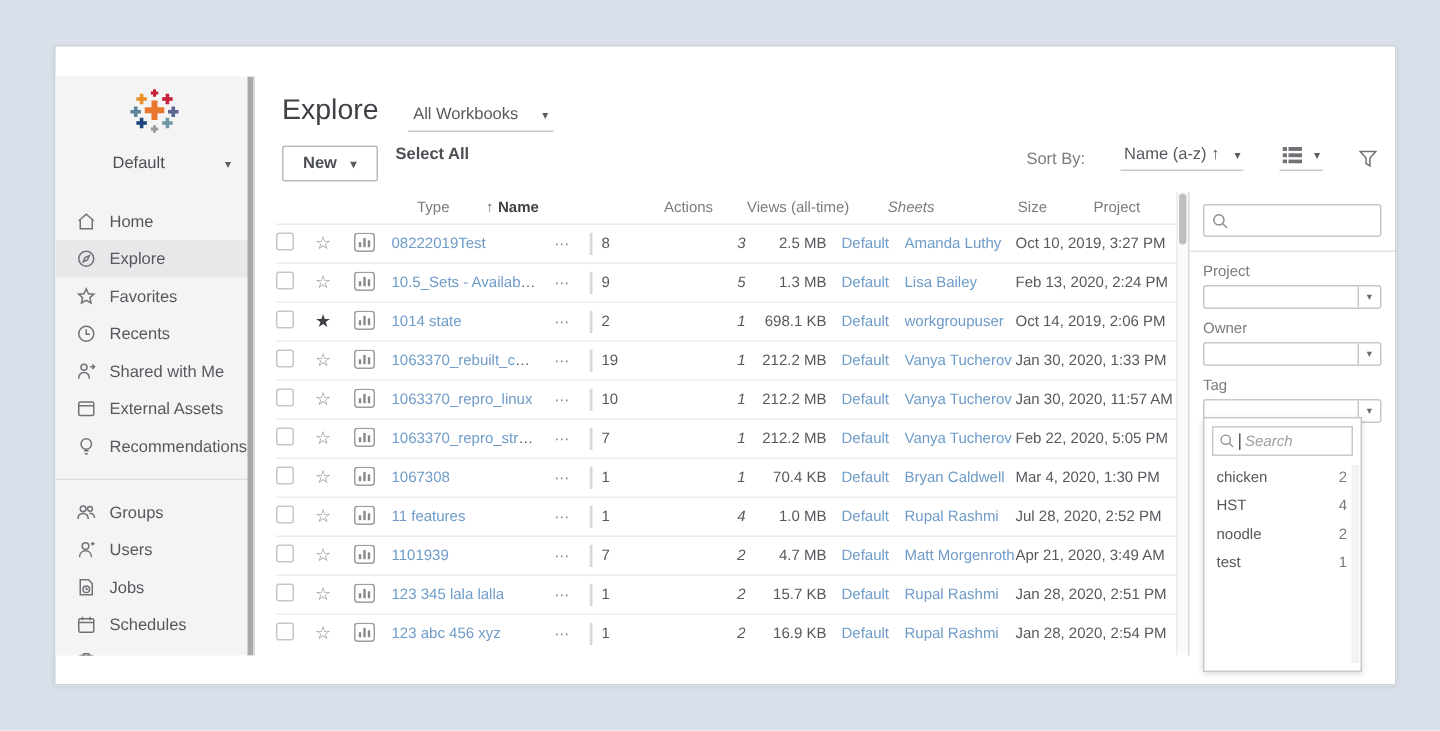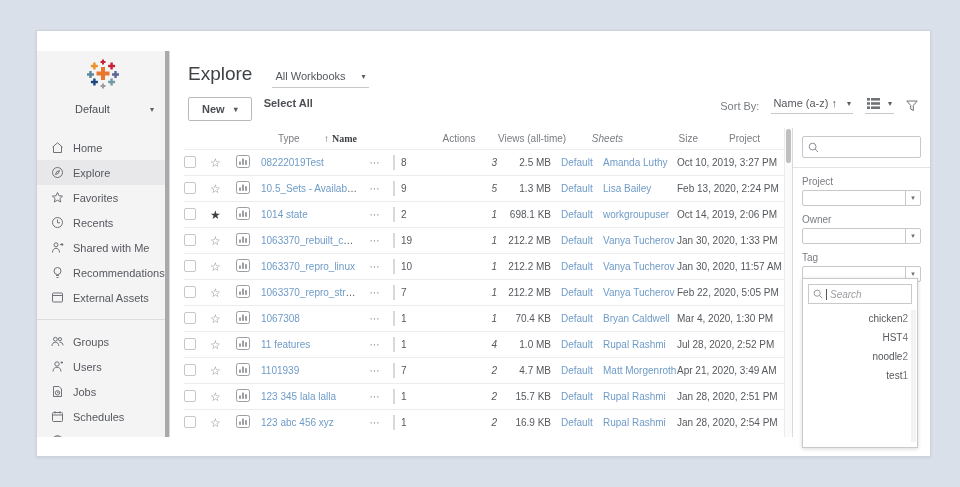--- a/index.html
+++ b/index.html
@@ -33,21 +33,21 @@
   .explore-header { display:flex; align-items:baseline; padding:12px 0 0 18px; gap:20px; }
   .page-title { font-size:19px; color:#3f4246; font-weight:400; }
   .scope { display:flex; align-items:center; gap:16px; font-size:11px; color:#55585d;
            border-bottom:1px solid #c9c9cb; padding:0 3px 5px 3px; cursor:pointer; }
   .scope .caret, .new-btn .caret, .sort-select .caret, .view-toggle .caret { font-size:8px; color:#5a5d61; }
 
   .toolbar { display:flex; align-items:flex-start; padding:9px 12px 7px 18px; flex:0 0 auto; }
   .new-btn { display:flex; align-items:center; gap:9px; border:1px solid #b9babc; border-radius:2px;
              background:#fff; font-size:11px; font-weight:bold; color:#4b4e53; padding:5px 13px; cursor:pointer; }
   .select-all { font-size:11px; font-weight:bold; color:#4b4e53; margin-left:12px; cursor:pointer; }
-  .toolbar-right { margin-left:auto; display:flex; align-items:center; gap:12px; }
+  .toolbar-right { margin-left:auto; display:flex; align-items:center; gap:24px; }
   .sortby-label { font-size:11px; color:#797c81; }
   .sort-select { display:flex; align-items:center; gap:10px; font-size:11px; color:#55585d;
                  border-bottom:1px solid #c9c9cb; padding:0 2px 4px 2px; cursor:pointer; }
   .view-toggle { display:flex; align-items:center; gap:8px; border-bottom:1px solid #c9c9cb;
                  padding:0 2px 4px 2px; cursor:pointer; }
   .funnel { cursor:pointer; display:inline-flex; }
 
   
   .content { display:flex; flex:1; min-height:0; }
   .table-area { flex:1; min-width:0; position:relative; padding-left:14px; overflow:hidden; }
@@ -65,50 +65,50 @@
   .c-type  { width:25px; }
   .c-name  { width:96px; text-overflow:ellipsis; }
   .c-actions { width:36px; text-align:center; }
   .c-views { width:56px; display:flex; align-items:center; }
   .thead .c-views { overflow:visible; display:block; }
   .c-sheets { width:48px; text-align:right;font-style:italic; }
   .c-size   { width:54px; text-align:right; }
   .c-project { width:52px; padding-left:10px; }
   .c-owner   { width:74px; }
   .c-modified { flex:1 1 auto; min-width:0; }
-  .hdr-name { color:#3e4145; font-weight:bold;font-family:Liberation Serif, serif; }
+  .hdr-name { color:#3e4145; font-weight:bold; }
   .hdr-arrow { color:#6f7276; font-weight:normal; margin-right:3px; }
   .checkbox { width:12px; height:12px; border:1px solid #c5c7ca; border-radius:2px; background:#fff; cursor:pointer; }
   .star { font-size:12px; color:#85888c; cursor:pointer; line-height:1; }
   .star.filled { color:#3c3f43; }
   .link { color:#6e9bc8; text-decoration:none; cursor:pointer; }
   .dots { color:#85888c; letter-spacing:1px; cursor:pointer; }
   .views-bar { width:2px; height:15px; background:#d8d8da; margin-right:6px; flex:0 0 auto; }
 
   
   .filter-panel { width:138px; flex:0 0 auto; border-left:1px solid #d9d9db;
                   padding:8px 9px 0 9px; position:relative; background:#fff; }
   .search-box { height:22px; border:1px solid #c6c8ca; border-radius:2px; display:flex;
                 align-items:center; padding-left:5px; gap:4px; background:#fff; }
   .panel-divider { height:1px; background:#e3e3e5; margin:9px -9px 0 -9px; }
   .filter-label { font-size:10px; color:#797c81; margin-top:8px; line-height:11px; }
   .select { height:16px; border:1px solid #c6c8ca; border-radius:2px; display:flex; margin-top:3px;
             background:#fff; cursor:pointer; }
   .select .sel-value { flex:1; font-size:10px; color:#55585d; padding-left:4px; }
   .select .sel-btn { width:15px; border-left:1px solid #c6c8ca; display:flex; align-items:center;
                      justify-content:center; font-size:7px; color:#6a6d71; }
-  .tag-menu { position:absolute; left:9px; right:12px; top:150px; height:170px; background:#fff;
+  .tag-menu { position:absolute; left:9px; right:22px; top:150px; height:170px; background:#fff;
               border:1px solid #c9c9cb; box-shadow:0 1px 4px rgba(0,0,0,.15); z-index:5; }
   .dd-search { margin:5px; height:20px; border:1px solid #c9c9cb; display:flex; align-items:center;
                padding-left:4px; gap:3px; }
   .dd-search .ph { font-size:10px; color:#9a9da1; font-style:italic; }
   .dd-search .cursor-bar { width:1px; height:11px; background:#55585d; }
   .dd-items { position:relative; }
-  .dd-item { display:flex; justify-content:flex-end; align-items:center; height:19px;
-             padding:0 9px 0 8px; font-size:10px; color:#55585d; cursor:pointer; }
+  .dd-item { display:flex; justify-content:space-between; align-items:center; height:19px;
+             padding:0 9px 0 8px; font-size:10px; color:#55585d; cursor:pointer;gap:33px; }
   .dd-item .cnt { color:#77797d; }
   .dd-item.highlighted { border:2px solid #e8312a; padding:0 7px 0 6px; }
   .dd-scroll { position:absolute; right:1px; top:31px; bottom:5px; width:5px; background:#f3f3f4; }
 </style>
 </head>
 <body>
 
 <div class="card">
   <div class="card-top"></div>
 
@@ -183,34 +183,34 @@
                   <circle cx="5" cy="3.8" r="2"></circle>
                   <path d="M1.5 11.5 C1.5 8.8 3 7.3 5 7.3 C7 7.3 8.5 8.8 8.5 11.5"></path>
                   <path d="M9 3.5 H12 M10.6 2 L12 3.5 L10.6 5"></path>
                 </svg>
               </span>
     <span class="lbl">Shared with Me</span>
   </div>
             <div class="nav-item">
     <span class="icn">
                 <svg width="13" height="13" viewBox="0 0 13 13" fill="none" stroke="#6f7276" stroke-width="1">
+                  <rect x="1.5" y="2" width="10" height="9" rx="1"></rect>
+                  <path d="M1.5 4.5 H11.5"></path>
+                </svg>
+              </span>
+    <span class="lbl">External Assets</span>
+  </div>
+            <div class="nav-item">
+    <span class="icn">
+                <svg width="13" height="13" viewBox="0 0 13 13" fill="none" stroke="#6f7276" stroke-width="1">
                   <circle cx="6.5" cy="5" r="3.5"></circle>
                   <path d="M5 9.5 H8 M5.5 11.5 H7.5"></path>
                 </svg>
               </span>
     <span class="lbl">Recommendations</span>
-  </div>
-            <div class="nav-item">
-    <span class="icn">
-                <svg width="13" height="13" viewBox="0 0 13 13" fill="none" stroke="#6f7276" stroke-width="1">
-                  <rect x="1.5" y="2" width="10" height="9" rx="1"></rect>
-                  <path d="M1.5 4.5 H11.5"></path>
-                </svg>
-              </span>
-    <span class="lbl">External Assets</span>
   </div>
           </div>
         <div class="nav-sep"></div>
         <div id="nav-admin">
             <div class="nav-item">
     <span class="icn">
                 <svg width="13" height="13" viewBox="0 0 13 13" fill="none" stroke="#6f7276" stroke-width="1">
                   <circle cx="4.4" cy="4.2" r="1.9"></circle>
                   <circle cx="9" cy="4.2" r="1.6"></circle>
                   <path d="M1 11 C1 8.6 2.5 7.3 4.4 7.3 C6.3 7.3 7.8 8.6 7.8 11"></path>

